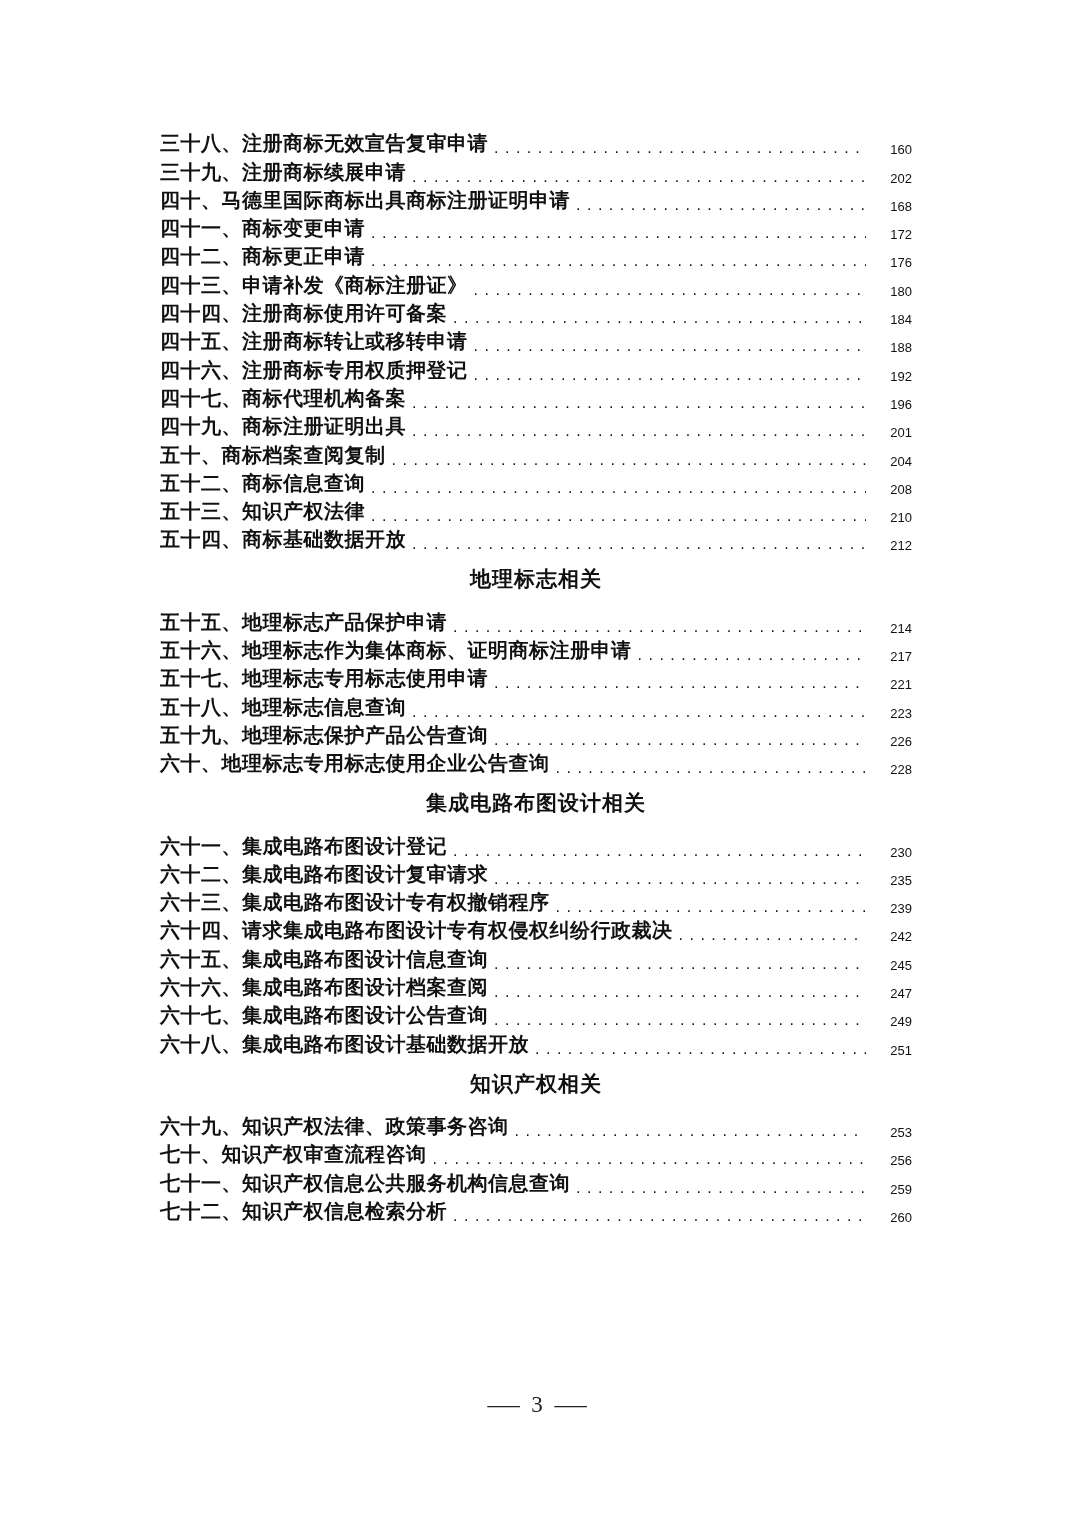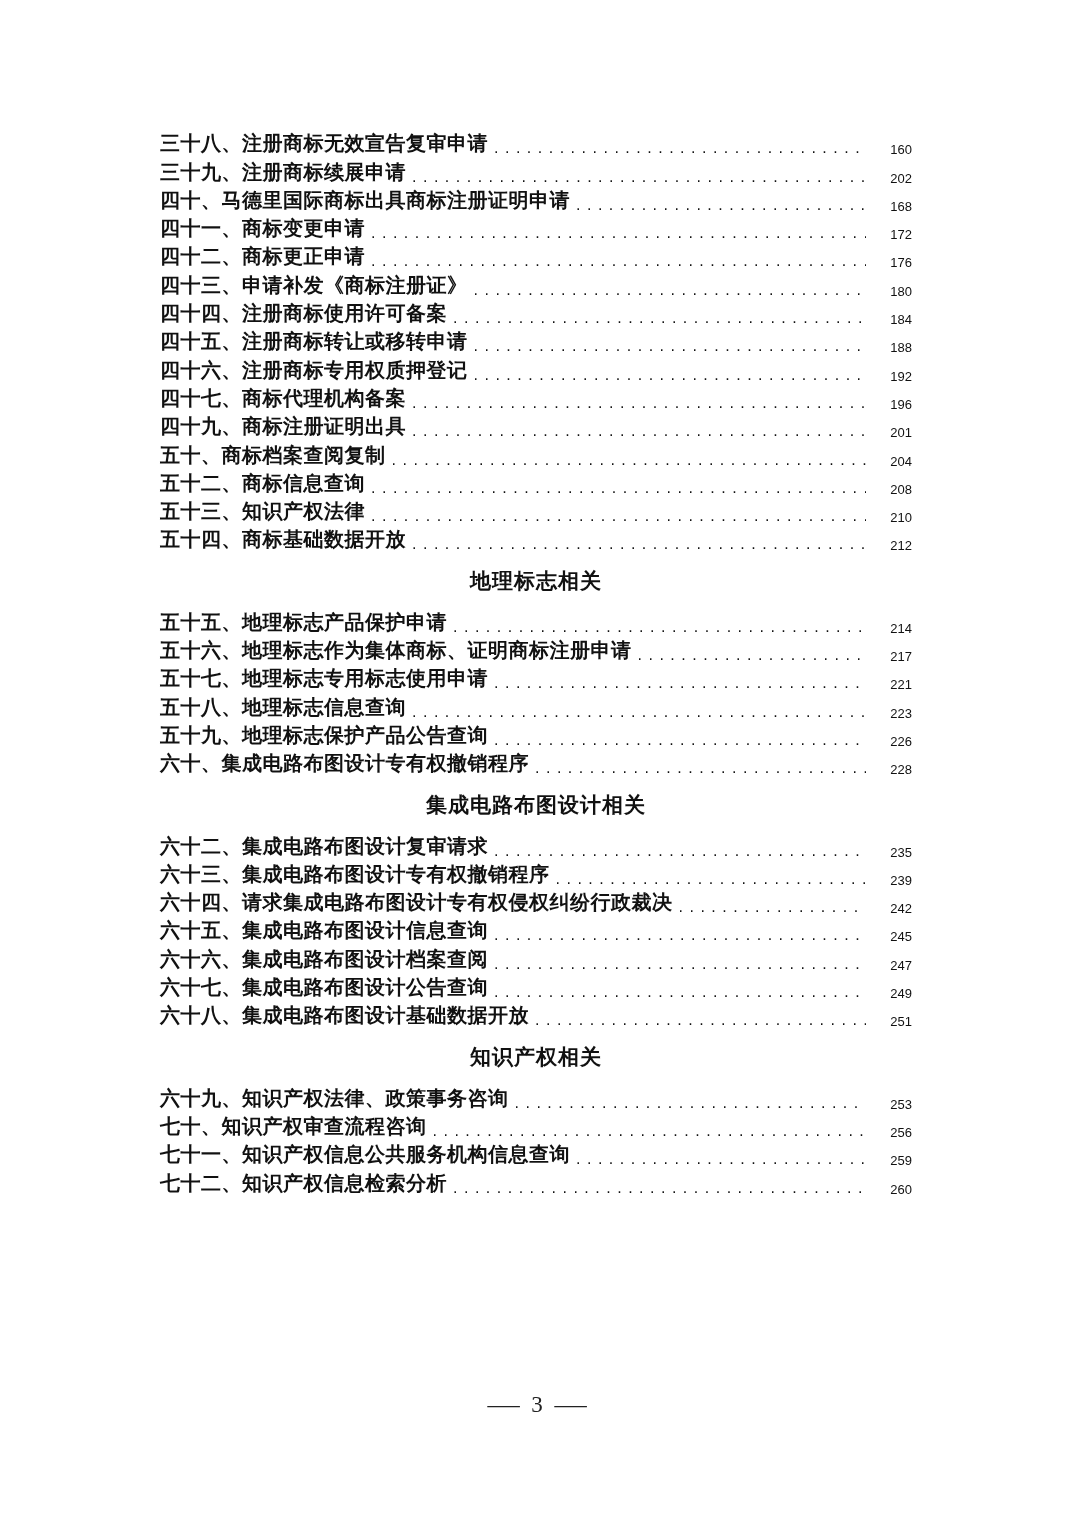--- a/index.html
+++ b/index.html
@@ -60,20 +60,21 @@
     font-family: "Liberation Sans", "DejaVu Sans", sans-serif;
   }
   .section-header {
     height: 28px;
     line-height: 28px;
     margin: 14px 0 12px 0;
     text-align: center;
     font-size: 21px;
     font-weight: 700;
     letter-spacing: 1px;
+    font-family: Liberation Mono, monospace;
   }
   .footer {
     position: absolute;
     top: 1392px;
     left: 0;
     width: 100%;
     display: flex;
     justify-content: center;
     align-items: center;
     gap: 16px;
@@ -187,25 +188,30 @@
         <span class="toc-title">五十八、地理标志信息查询</span>
         <span class="toc-dots"></span>
         <span class="toc-page">223</span>
       </div>
       <div class="toc-entry">
         <span class="toc-title">五十九、地理标志保护产品公告查询</span>
         <span class="toc-dots"></span>
         <span class="toc-page">226</span>
       </div>
       <div class="toc-entry">
-        <span class="toc-title">六十、集成电路布图设计专有权撤销程序</span>
+        <span class="toc-title">六十、地理标志专用标志使用企业公告查询</span>
         <span class="toc-dots"></span>
         <span class="toc-page">228</span>
       </div>
       <div class="section-header">集成电路布图设计相关</div>
+      <div class="toc-entry">
+        <span class="toc-title">六十一、集成电路布图设计登记</span>
+        <span class="toc-dots"></span>
+        <span class="toc-page">230</span>
+      </div>
       <div class="toc-entry">
         <span class="toc-title">六十二、集成电路布图设计复审请求</span>
         <span class="toc-dots"></span>
         <span class="toc-page">235</span>
       </div>
       <div class="toc-entry">
         <span class="toc-title">六十三、集成电路布图设计专有权撤销程序</span>
         <span class="toc-dots"></span>
         <span class="toc-page">239</span>
       </div>

